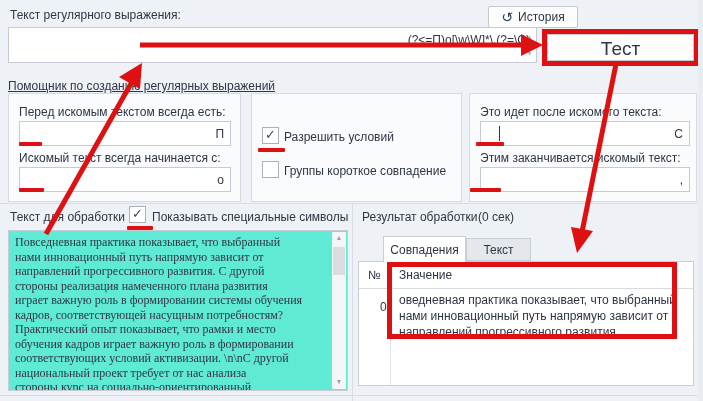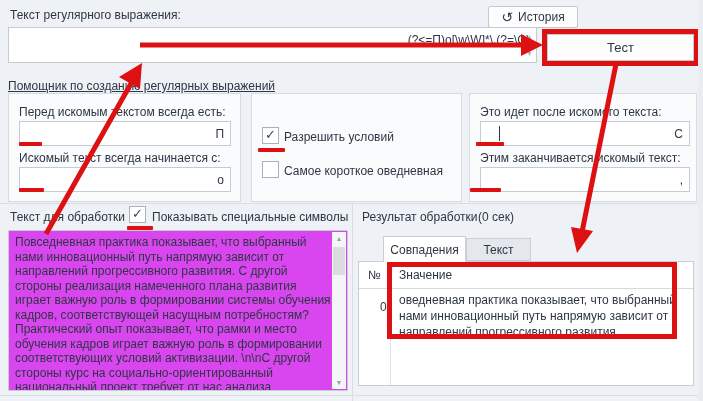--- a/index.html
+++ b/index.html
@@ -10,35 +10,35 @@
        padding:5px 6px;color:#2e3644;white-space:nowrap;overflow:hidden;text-align:right;}
   .gbox{position:absolute;background:#fafbfd;border:1px solid #d6dbe2;box-sizing:border-box;}
   .cb{position:absolute;width:17px;height:17px;background:#fff;border:1px solid #a9b1bb;
       box-sizing:border-box;text-align:center;line-height:14px;font-size:13px;color:#3e4754;font-weight:bold;}
   .redbar{position:absolute;height:4px;background:#dd1111;z-index:30;border-radius:1px;}
   .redbox{position:absolute;border:5px solid #dd1111;z-index:40;box-sizing:border-box;}
   .btn{background:#fdfdfe;border:1px solid #c3c9d1;box-sizing:border-box;display:flex;
        align-items:center;justify-content:center;color:#2e3644;}
   #historyBtn{position:absolute;left:488px;top:6px;width:90px;height:22px;border-radius:2px;gap:5px;}
   #historyBtn .hicon{font-size:14px;color:#2c3e50;line-height:1;}
-  #testBtn{width:100%;height:100%;font-size:13px;}
+  #testBtn{width:100%;height:100%;font-size:19px;align-items:flex-end;}
   .spin{position:absolute;right:3px;font-size:7px;color:#b4bac2;line-height:1;}
   .helper-link{position:absolute;left:8px;top:79px;text-decoration:underline;color:#2e3644;cursor:pointer;}
   .caret{position:absolute;width:1px;height:15px;background:#2e3644;}
   .divider{position:absolute;background:#d9dde3;}
   .tab{position:absolute;box-sizing:border-box;display:flex;align-items:center;justify-content:center;margin-left:20px;}
   #tabActive{left:363px;top:236px;width:83px;height:26px;background:#fff;
              border:1px solid #c9ced6;border-bottom:none;z-index:5;}
   #tabInactive{left:446px;top:238px;width:65px;height:23px;background:#e4e7eb;border:1px solid #c9ced6;}
   #resultTable{position:absolute;left:358px;top:261px;width:336px;height:125px;background:#fff;
                border:1px solid #c9ced6;box-sizing:border-box;}
   #resultTable .colsep{position:absolute;left:31px;top:0;bottom:0;width:1px;background:#e0e3e8;}
   #resultTable .hline{position:absolute;left:0;right:0;top:26px;height:1px;background:#d7dbe0;}
-  #textArea{position:absolute;left:8px;top:230px;width:340px;height:161px;background:#d946ef;
-            border:1px solid #c6ccd3;box-sizing:border-box;overflow:hidden;}
+  #textArea{position:absolute;left:8px;top:230px;width:340px;height:161px;background:#5eead4;
+            border:1px solid #c6ccd3;box-sizing:border-box;overflow:hidden;font-family:Liberation Serif, serif;}
   #textArea .txt{position:absolute;left:6px;top:4px;width:316px;line-height:14.5px;}
   #textArea .txt div{white-space:nowrap;overflow:hidden;}
   .sb{position:absolute;right:1px;top:1px;bottom:1px;width:14px;background:#f4f5f7;}
   .sb .arr{position:absolute;left:0;width:14px;text-align:center;font-size:7px;color:#9aa1aa;line-height:13px;}
   .sb .thumb{position:absolute;left:1px;top:15px;width:12px;height:28px;background:#dadce0;}
   svg.overlay{position:absolute;left:0;top:0;z-index:50;pointer-events:none;}
   .rlines div{white-space:nowrap;line-height:16px;}
 </style>
 </head>
 <body>
@@ -76,21 +76,21 @@
       <span>о</span>
     </div>
   </div>
 
   <div class="gbox" style="left:251px;top:93px;width:211px;height:109px">
     <div class="cb" style="left:10px;top:33px">
       <span>✓</span>
     </div>
     <div class="lbl" style="left:32px;top:36px">Разрешить условий</div>
     <div class="cb" style="left:10px;top:67px"></div>
-    <div class="lbl" style="left:32px;top:70px">Самое короткое оведневная</div>
+    <div class="lbl" style="left:32px;top:70px">Группы короткое совпадение</div>
   </div>
 
   <div class="gbox" style="left:469px;top:93px;width:228px;height:109px">
     <div class="lbl" style="left:10px;top:11px">Это идет после искомого текста:</div>
     <div class="inp" style="left:10px;top:27px;width:210px;height:25px">
       <span>С</span>
       <span class="caret" style="left:18px;top:4px"></span>
     </div>
     <div class="lbl" style="left:10px;top:57px">Этим заканчивается искомый текст:</div>
     <div class="inp" style="left:10px;top:73px;width:210px;height:25px">
@@ -112,22 +112,22 @@
     <div class="txt">
       <div>Повседневная практика показывает, что выбранный</div>
       <div>нами инновационный путь напрямую зависит от</div>
       <div>направлений прогрессивного развития. С другой</div>
       <div>стороны реализация намеченного плана развития</div>
       <div>играет важную роль в формировании системы обучения</div>
       <div>кадров, соответствующей насущным потребностям?</div>
       <div>Практический опыт показывает, что рамки и место</div>
       <div>обучения кадров играет важную роль в формировании</div>
       <div>соответствующих условий активизации. \n\nС другой</div>
+      <div>национальный проект требует от нас анализа</div>
       <div>стороны курс на социально-ориентированный</div>
-      <div>национальный проект требует от нас анализа</div>
     </div>
     <div class="sb">
       <span class="arr" style="top:0">▲</span>
       <div class="thumb"></div>
       <span class="arr" style="bottom:0">▼</span>
     </div>
   </div>
 
   <div class="lbl" style="left:362px;top:210px">Результат обработки</div>
   <div class="lbl" style="left:478px;top:210px">(0 сек)</div>

